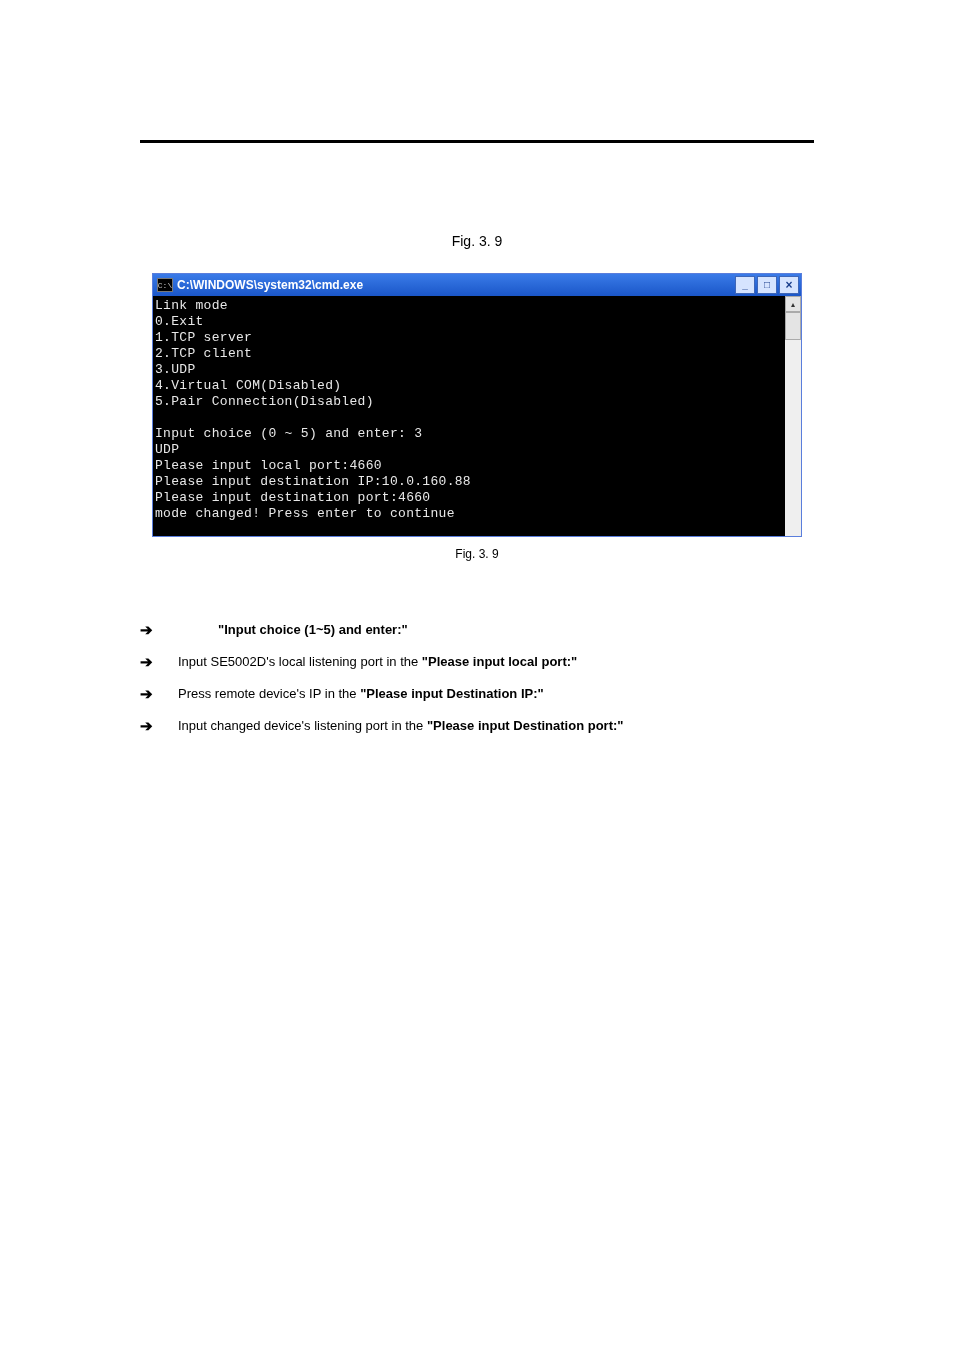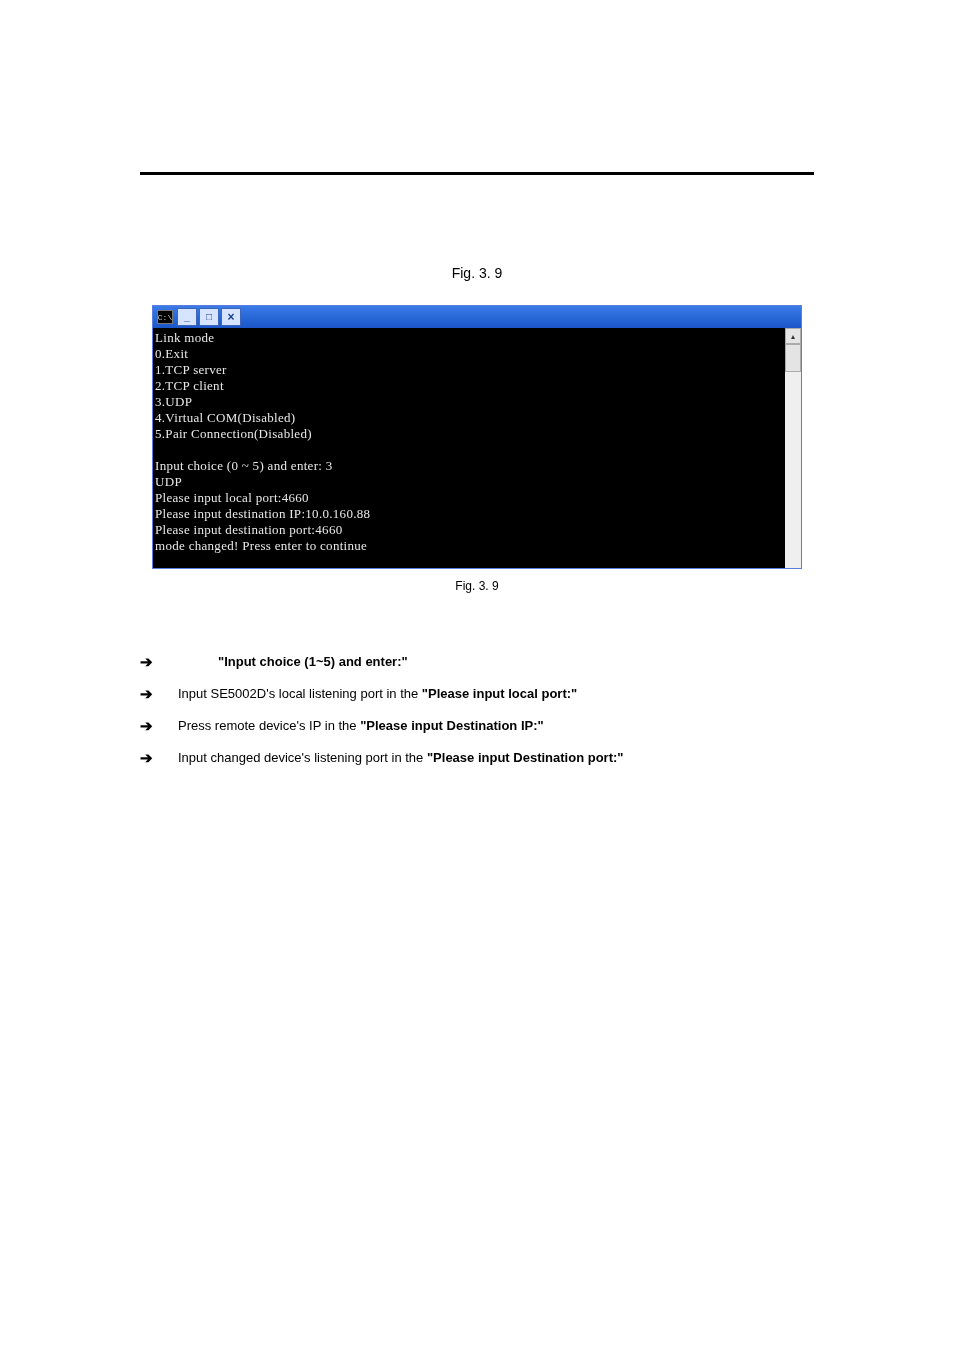--- a/index.html
+++ b/index.html
@@ -7,21 +7,20 @@
     padding: 0;
     background: #fff;
     font-family: Arial, Helvetica, sans-serif;
     color: #000;
     width: 954px;
   }
   .page {
     width: 954px;
     box-sizing: border-box;
     padding: 140px 140px 60px 140px;
-    margin-top: 32px;
   }
   .top-rule {
     border: none;
     border-top: 3px solid #000;
     margin: 0 0 90px 0;
   }
   .fig-caption {
     text-align: center;
     font-size: 14px;
     margin: 10px 0 24px 0;
@@ -86,21 +85,21 @@
   }
   .close-btn span { font-size: 12px; }
   .console-body-row {
     display: flex;
     background: #000;
   }
   .console-body {
     flex: 1;
     background: #000;
     color: #e8e8e8;
-    font-family: Liberation Serif, serif;
+    font-family: Liberation Mono, monospace;
     font-size: 13px;
     line-height: 16px;
     white-space: pre;
     padding: 2px 12px 14px 2px;
     box-sizing: border-box;
     letter-spacing: 0.3px;
   }
   .scrollbar {
     width: 16px;
     background: #efefef;
@@ -152,20 +151,21 @@
 
 <div class="page">
 
   <hr class="top-rule">
 
   <div class="fig-caption">Fig. 3. 9</div>
 
   <div class="console-window">
     <div class="titlebar">
       <div class="titlebar-icon">C:\</div>
+      <div class="titlebar-title">C:\WINDOWS\system32\cmd.exe</div>
       <div class="win-buttons">
         <div class="win-btn">
             <span>_</span>
           </div>
         <div class="win-btn">
             <span>□</span>
           </div>
         <div class="win-btn close-btn">
             <span>×</span>
           </div>

